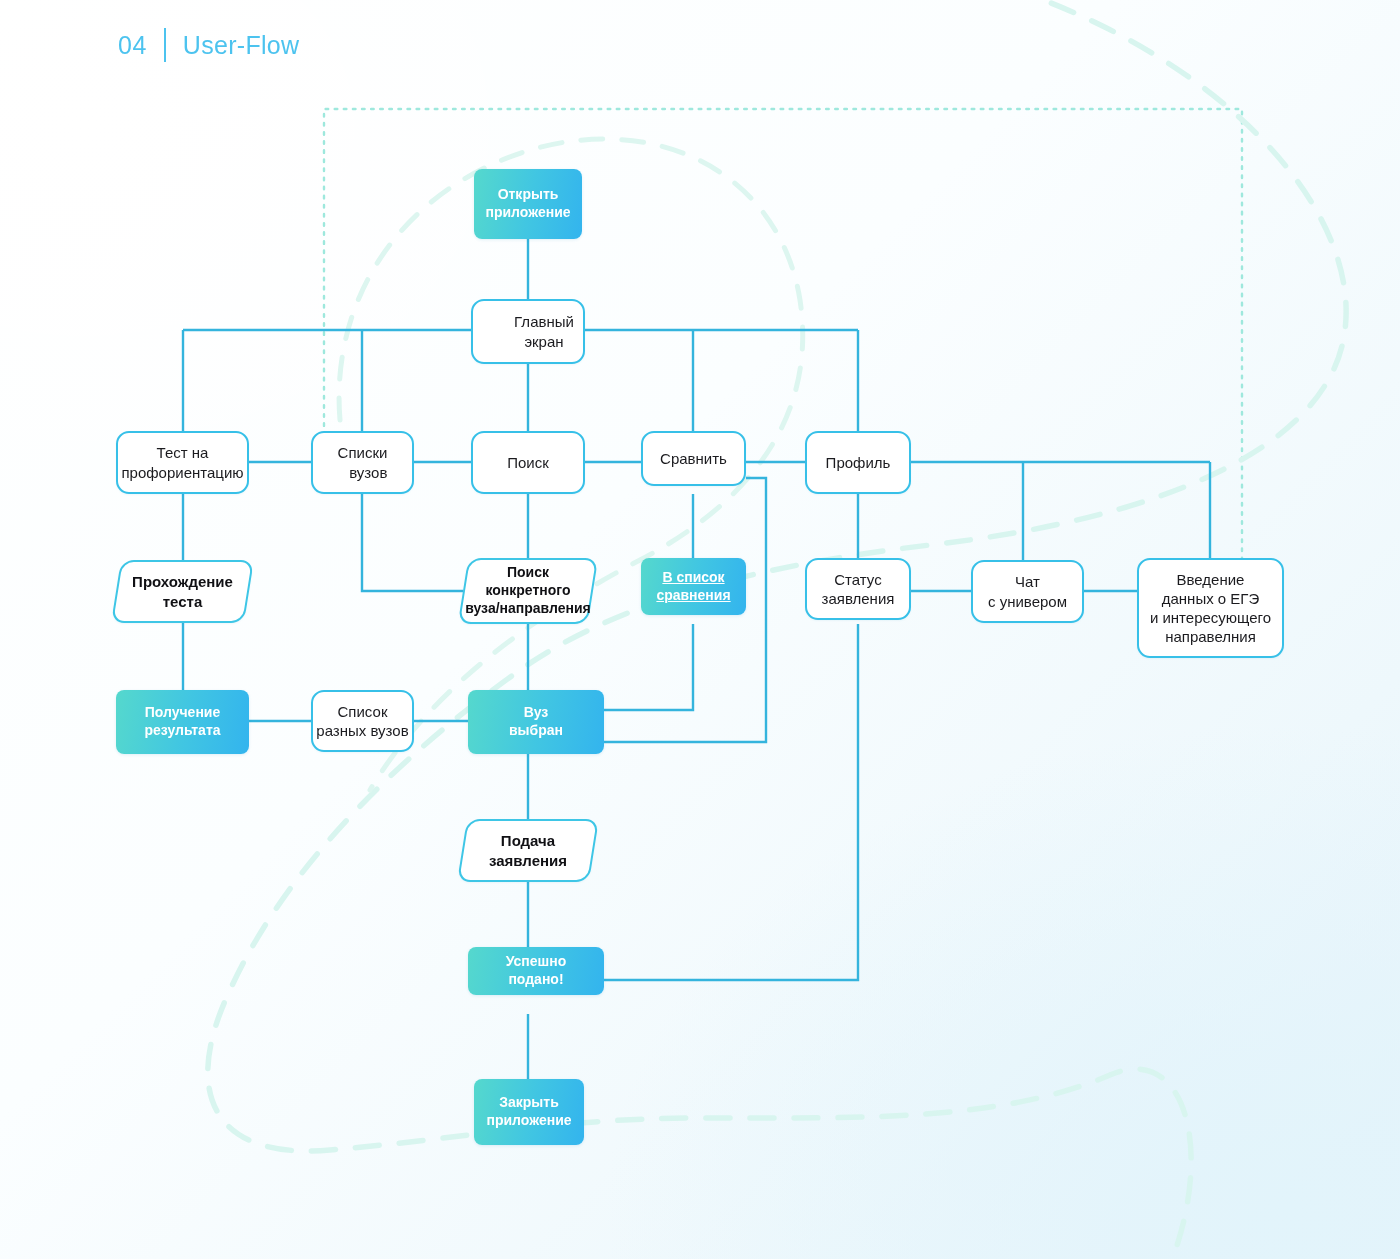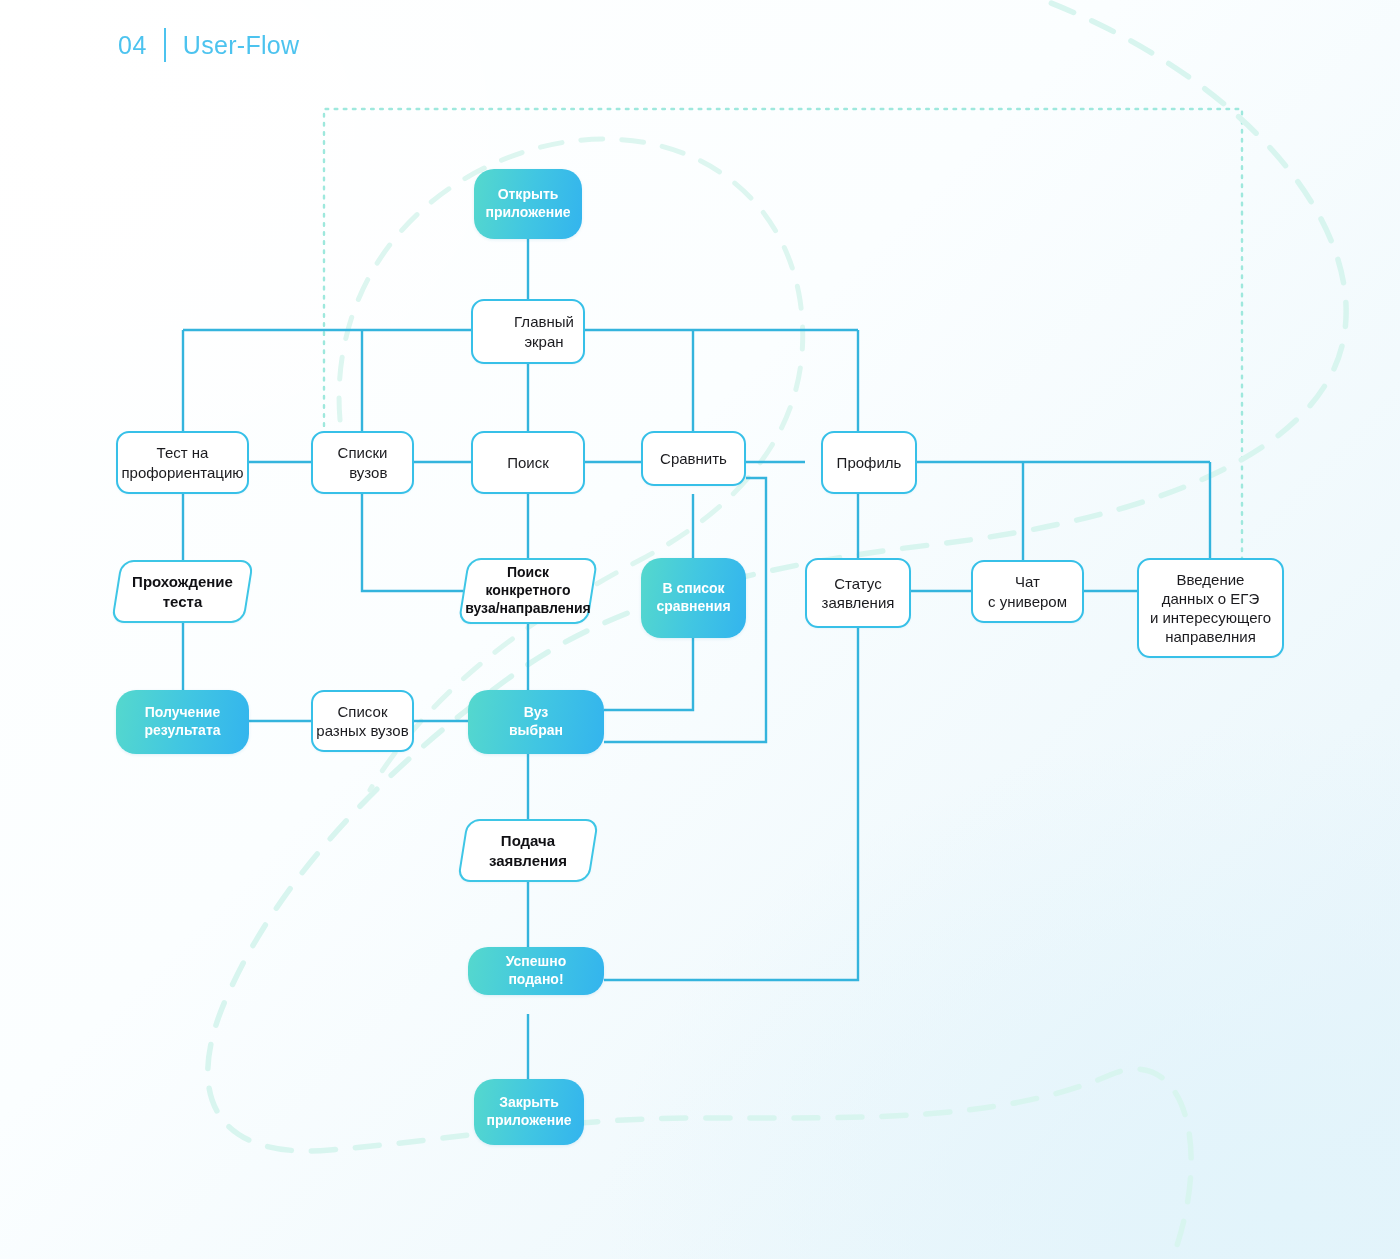--- a/index.html
+++ b/index.html
@@ -27,21 +27,21 @@
         display:flex;align-items:center;justify-content:center;text-align:center;}
   .node .lbl{display:block;line-height:1.28;}
 
   
   .plain{background:#ffffff;border:2.3px solid #37c0e8;border-radius:13px;
          color:#1b1b1f;font-size:15px;font-weight:400;
          box-shadow:0 1px 2px rgba(60,160,200,.07);}
 
   
   .grad{background:linear-gradient(100deg,#55d8cd 0%,#4ed2d4 18%,#41c6e2 52%,#33b4ee 100%);
-        border:none;border-radius:20px;color:#ffffff;font-size:14px;font-weight:700;
+        border:none;border-radius:8px;color:#ffffff;font-size:14px;font-weight:700;
         box-shadow:0 1px 3px rgba(50,150,200,.14);}
 
   
   .para{position:absolute;z-index:3;display:flex;align-items:center;justify-content:center;}
   .para .skin{position:absolute;left:0;top:0;right:0;bottom:0;
               background:#ffffff;border:2.3px solid #3ec6e6;border-radius:13px;
               transform:skewX(-9deg);box-shadow:0 1px 2px rgba(60,160,200,.07);}
   .para .lbl{position:relative;z-index:2;color:#101014;font-size:15px;
              font-weight:700;line-height:1.28;text-align:center;}
 </style>
@@ -154,49 +154,49 @@
 </div>
 
 <div class="node plain" style="left:471px;top:431px;width:114px;height:63px;">
   <span class="lbl">Поиск</span>
 </div>
 
 <div class="node plain" style="left:641px;top:431px;width:105px;height:55px;">
   <span class="lbl">Сравнить</span>
 </div>
 
-<div class="node plain" style="left:805px;top:431px;width:96px;height:63px;margin-left:16px;">
+<div class="node plain" style="left:805px;top:431px;width:106px;height:63px;">
   <span class="lbl">Профиль</span>
 </div>
 
 <div class="para" style="left:116px;top:560px;width:133px;height:63px;">
   <span class="skin"></span>
   <span class="lbl">
     <span>Прохождение</span><br>
     <span>теста</span>
   </span>
 </div>
 
 <div class="para" style="left:463px;top:558px;width:130px;height:66px;">
   <span class="skin"></span>
   <span class="lbl" style="font-size:14px;">
     <span>Поиск</span><br>
     <span>конкретного</span><br>
     <span>вуза/направления</span>
   </span>
 </div>
 
-<div class="node grad" style="left:641px;top:558px;width:105px;height:80px;">
+<div class="node grad" style="left:641px;top:558px;width:105px;height:57px;text-decoration:underline;">
   <span class="lbl">
     <span>В список</span><br>
     <span>сравнения</span>
   </span>
 </div>
 
-<div class="node plain" style="left:805px;top:558px;width:106px;height:70px;">
+<div class="node plain" style="left:805px;top:558px;width:106px;height:62px;">
   <span class="lbl">
     <span>Статус</span><br>
     <span>заявления</span>
   </span>
 </div>
 
 <div class="node plain" style="left:971px;top:560px;width:113px;height:63px;">
   <span class="lbl">
     <span>Чат</span><br>
     <span>с универом</span>

